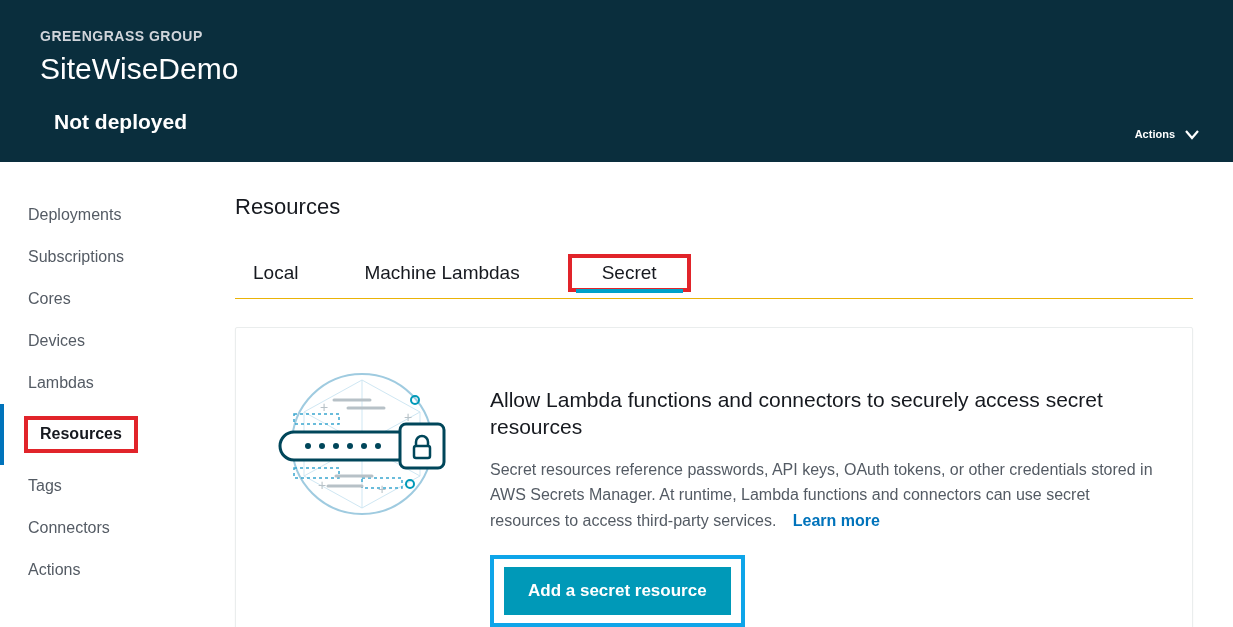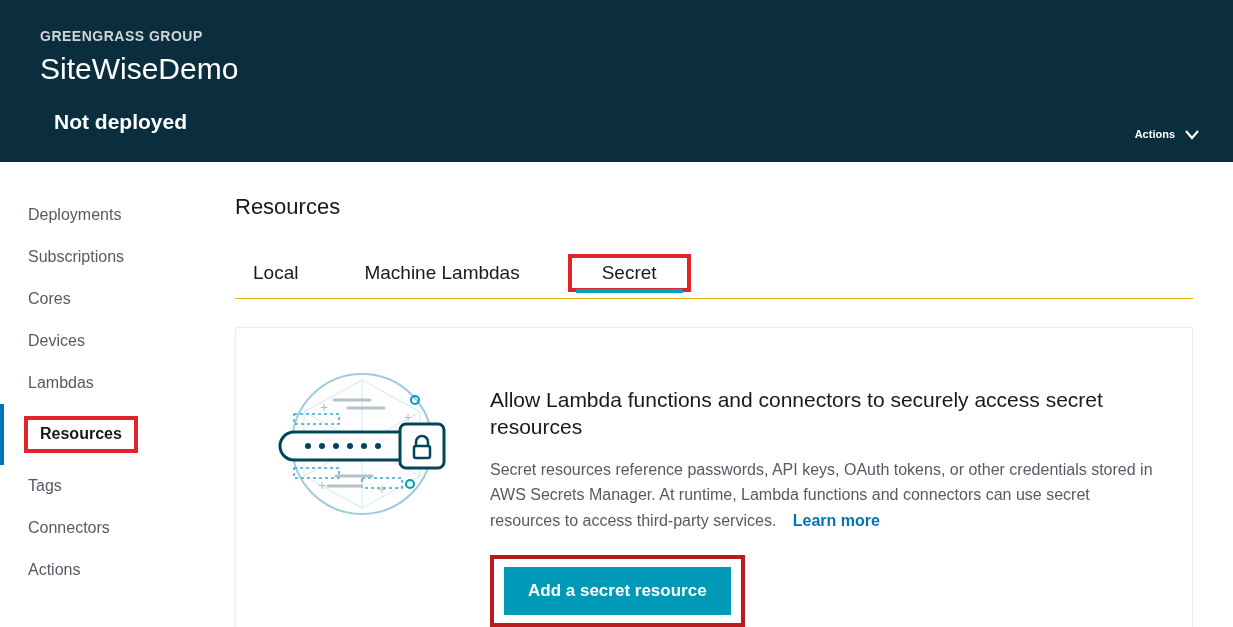--- a/index.html
+++ b/index.html
@@ -152,21 +152,21 @@
       background: #0099b8;
       color: #fff;
       border: none;
       padding: 14px 24px;
       font-size: 17px;
       font-weight: 700;
       cursor: pointer;
     }
     .primary-btn-wrap {
       display: inline-block;
-      border: 4px solid #b91c1c;
+      border: 4px solid #0ea5e9;
       padding: 8px 10px;
     }
     .caret svg { display: block; }
   </style>
 </head>
 <body>
 
 <div class="header">
   <div class="eyebrow">GREENGRASS GROUP</div>
   <div class="title">SiteWiseDemo</div>

